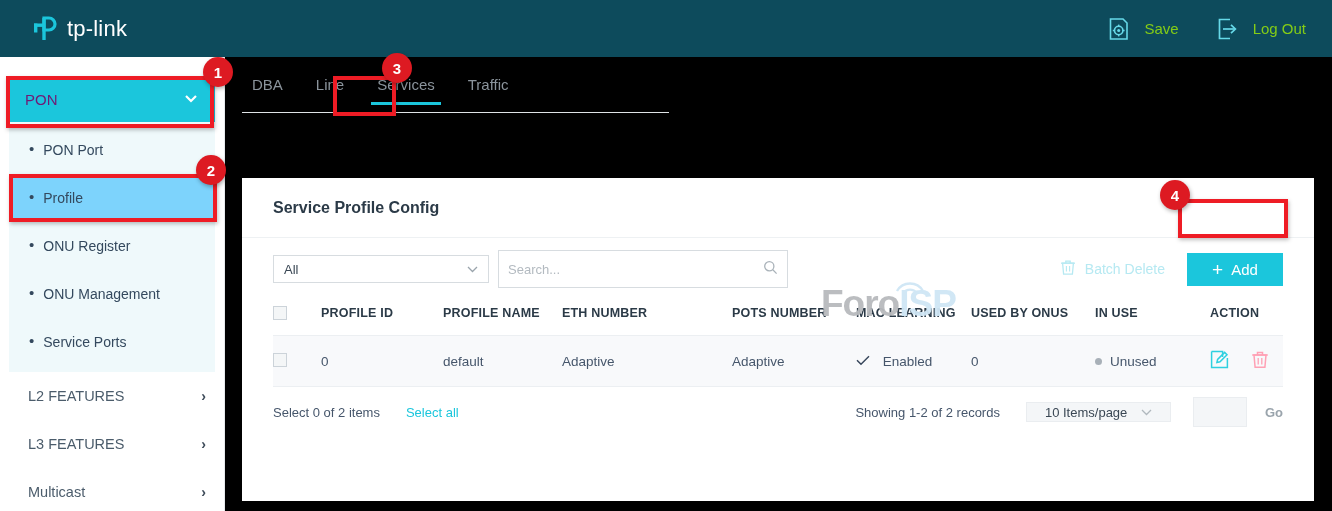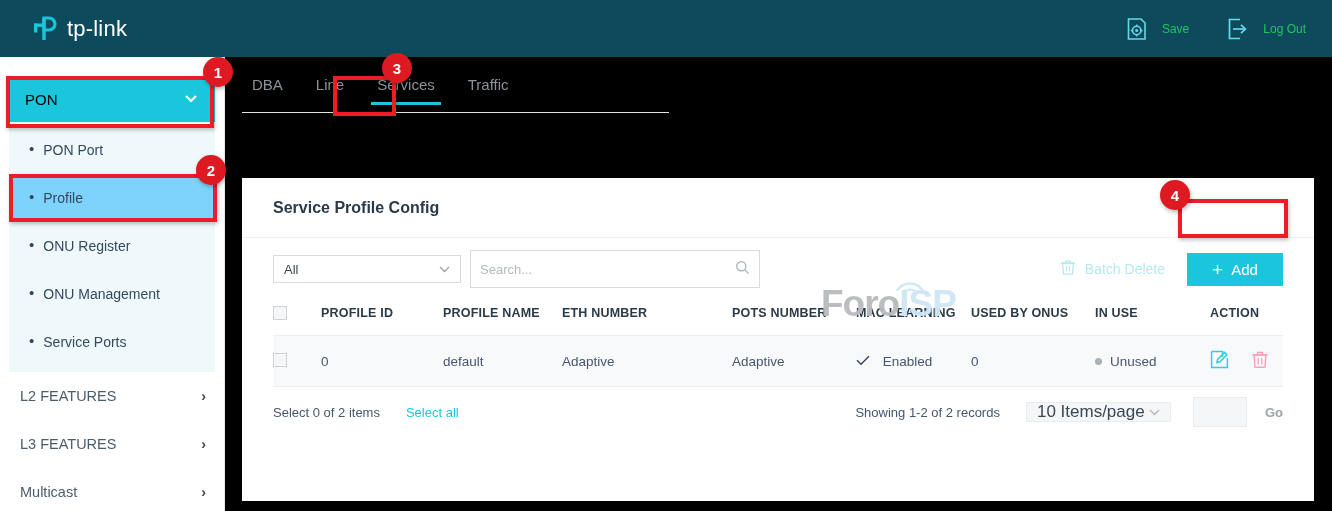--- a/index.html
+++ b/index.html
@@ -15,43 +15,43 @@
   .topbar {
     position: absolute; left:0; top:0; width:1332px; height:57px;
     background:#0d4b5c; display:flex; align-items:center;
   }
   .logo-wrap { display:flex; align-items:center; margin-left:30px; }
   .logo-mark { width:30px; height:30px; position:relative; margin-right:7px; }
   .logo-text { color:#ffffff; font-size:22px; letter-spacing:.2px; font-weight:400;}
   .topbar-actions { margin-left:auto; display:flex; align-items:center; margin-right:26px; }
   .tb-item { display:flex; align-items:center; cursor:pointer; margin-left:36px; }
   .tb-icon { width:26px; height:26px; margin-right:12px; }
-  .tb-label { color:#22c55e; font-size:12px; }
+  .tb-label { color:#84cc16; font-size:15px; }
 
   
   .sidebar {
     position:absolute; left:0; top:57px; width:225px; height:454px;
     background:#ffffff; border-right:1px solid #e6e9ec;
   }
   .pon-head {
     position:relative; height:45px; margin:20px 9px 0 9px;
     background:#1bc6dc; display:flex; align-items:center;
     padding:0 16px; cursor:pointer;
   }
-  .pon-head .t { color:#000000; font-size:15px; }
+  .pon-head .t { color:#701a75; font-size:15px; }
   .pon-head .chev { margin-left:auto; }
   .submenu { background:#eff9fb; margin:0 9px; padding:4px 0 6px 0; }
   .sub-item {
     height:48px; display:flex; align-items:center; padding-left:20px;
     font-size:14px; color:#34495e; cursor:pointer;
   }
   .sub-item .dot { font-size:15px; color:#34495e; margin-right:9px; line-height:0; position:relative; top:-1px;}
   .sub-item.active { background:#7dd3fc; }
   .grp-item {
-    height:48px; display:flex; align-items:center; padding:0 18px 0 20px;
+    height:48px; display:flex; align-items:center; padding:0 18px 0 28px;
     font-size:14.5px; color:#4b5c6b; cursor:pointer; background:#fff;
   }
   .grp-item .arrow { margin-left:auto; font-weight:bold; font-size:14px; color:#3d4b59; }
 
   
   .main { position:absolute; left:225px; top:57px; width:1107px; height:454px; background:#000000; }
   .tabs { position:absolute; left:17px; top:19px; width:427px; height:37px;
           border-bottom:1px solid #dfe3e6; display:flex; align-items:flex-start; }
   .tab { font-size:15px; color:#8b949c; padding:0 10px 11px 10px; margin-right:13px; cursor:pointer; position:relative; }
   .tab.active { color:#8b949c; }
@@ -65,21 +65,21 @@
   }
   .panel-title {
     height:60px; background:#ffffff; display:flex; align-items:center;
     padding-left:31px; font-size:16px; font-weight:bold; color:#2b3a47;
     border-bottom:1px solid #eef1f3;
   }
   .panel-body { background:#ffffff; padding:0 31px; height:263px; position:relative; }
 
   .toolbar { display:flex; align-items:center; height:62px; }
   .select-box {
-    width:188px; height:28px; border:1px solid #d7dce0; background:#fff;
+    width:216px; height:28px; border:1px solid #d7dce0; background:#fff;
     display:flex; align-items:center; padding:0 10px; font-size:13px; color:#3a4754; cursor:pointer;
   }
   .select-box .cv { margin-left:auto; color:#9aa4ac; font-size:11px; }
   .search-box {
     width:290px; height:25px; border:1px solid #d7dce0; background:#fff;
     display:flex; align-items:center; padding:18px 9px; margin-left:9px;
   }
   .search-box input {
     border:none; outline:none; font-size:13px; color:#3a4754; flex:1;
     font-family:"Liberation Sans", sans-serif; background:transparent;
@@ -109,21 +109,21 @@
   .dotgray { display:inline-block; width:7px; height:7px; border-radius:50%; background:#a8b0b8; margin-right:8px; vertical-align:middle; }
   .act { display:inline-flex; align-items:center; }
   .act .ic { margin-right:22px; cursor:pointer; }
 
   .tfoot { display:flex; align-items:center; height:50px; font-size:13px; color:#46566b; }
   .sel-all { color:#1bc6dc; margin-left:26px; cursor:pointer;text-align:center; }
   .pg-right { margin-left:auto; display:flex; align-items:center; }
   .pg-info { font-size:13px; color:#46566b; margin-right:26px; }
   .pg-select {
     width:145px; height:20px; background:#f4f6f8; border:1px solid #eaedf0;
-    display:flex; align-items:center; padding:0 10px; font-size:17px; color:#3a4754; cursor:pointer;
+    display:flex; align-items:center; padding:0 18px; font-size:13px; color:#3a4754; cursor:pointer;
   }
   .pg-select .cv { margin-left:auto; color:#9aa4ac; font-size:11px; }
   .pg-input { width:54px; height:30px; background:#f4f6f8; border:1px solid #eaedf0; margin-left:22px; }
   .pg-go { margin-left:18px; font-size:13px; color:#9aa4ac; cursor:pointer;font-weight:bold; }
 
   
   .watermark {
     position:absolute; left:596px; top:226px; pointer-events:none;
     font-size:37px; font-weight:bold; letter-spacing:-1px; z-index:6; opacity:.95;
   }

